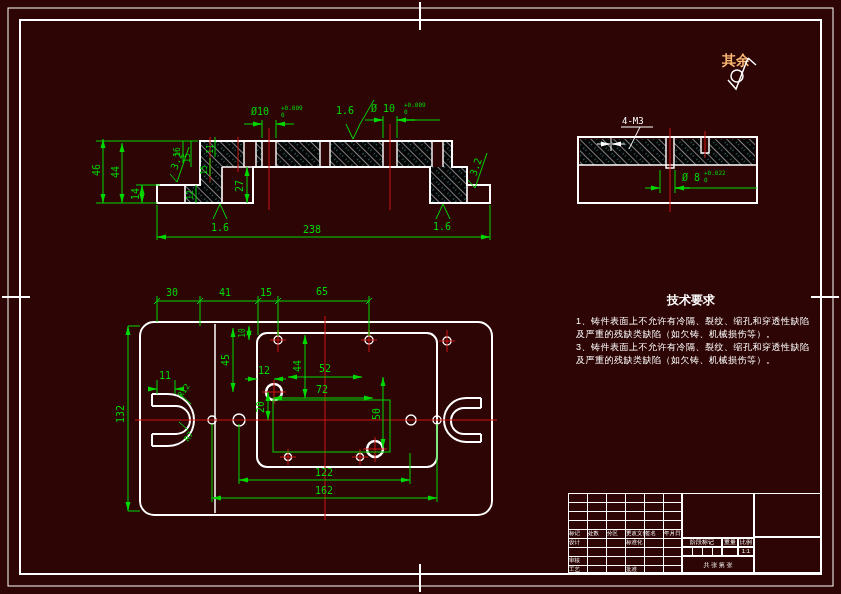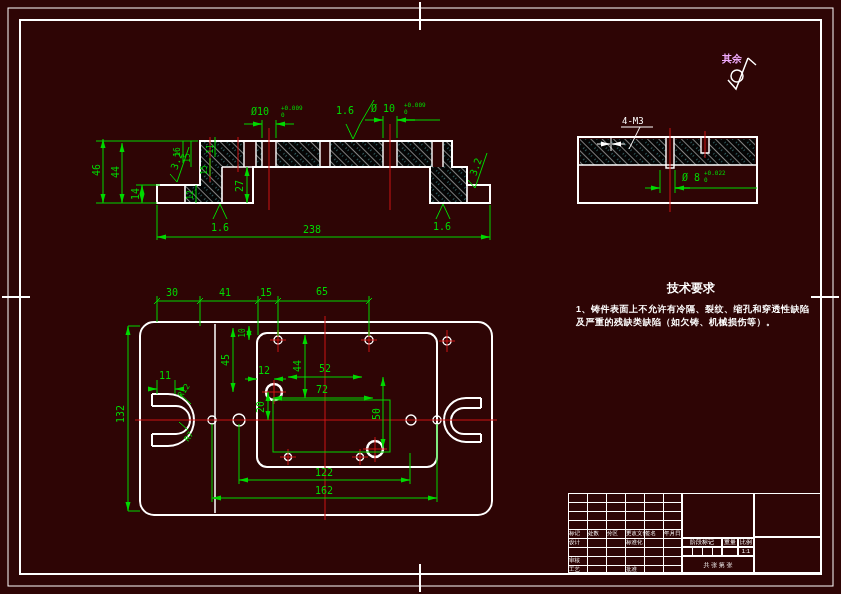--- a/index.html
+++ b/index.html
@@ -4,36 +4,36 @@
 <style>
   html,body{margin:0;padding:0;background:#1a0202;}
   .page{position:relative;width:841px;height:594px;background:#2e0505;overflow:hidden;
         font-family:"DejaVu Sans Mono","Liberation Sans",sans-serif;}
   svg{position:absolute;left:0;top:0;}
   svg text{font-family:"DejaVu Sans Mono","Liberation Sans",sans-serif;}
   .dim{fill:#00d800;font-size:10px;}
   .dimsm{fill:#00d800;font-size:8px;}
   .tol{fill:#00d800;font-size:6px;}
   .wtxt{fill:#ffffff;font-size:9px;}
-  .tech{position:absolute;left:576px;top:280px;width:236px;color:#fff;
+  .tech{position:absolute;left:576px;top:292px;width:236px;color:#fff;
         font-family:"Liberation Sans",sans-serif;}
   .tech .t-title{font-size:12px;font-weight:bold;width:170px;text-align:center;margin:0 0 6px 30px;}
-  .tech p.item{font-size:9px;line-height:13px;margin:0;font-weight:bold;letter-spacing:0.5px;}
+  .tech p.item{font-size:9px;line-height:13px;margin:0;font-weight:normal;letter-spacing:0.5px;}
   .tblock{position:absolute;left:568px;top:493px;width:253px;height:80px;color:#fff;
           font-family:"Liberation Sans",sans-serif;}
   .tb{position:absolute;border:1px solid #fff;box-sizing:border-box;font-size:6px;
       line-height:7px;overflow:hidden;white-space:nowrap;color:#fff;}
   .tbl{position:absolute;font-size:5.5px;color:#fff;overflow:hidden;white-space:nowrap;}
   .gridL{position:absolute;left:0;top:0;width:114px;height:80px;border:1px solid #fff;box-sizing:border-box;
      background-image:
        repeating-linear-gradient(to right, transparent 0 18px, #fff 18px 19px),
        repeating-linear-gradient(to bottom, transparent 0 8px, #fff 8px 9px);}
   .grid4{position:absolute;background-image:repeating-linear-gradient(to right, transparent 0 9px, #fff 9px 10px);}
   .rest{position:absolute;left:722px;top:52px;display:flex;align-items:center;gap:4px;}
-  .rest .rlabel{color:#f0abfc;font-weight:bold;font-size:10px;font-family:"Liberation Sans",sans-serif;}
+  .rest .rlabel{color:#fdba74;font-weight:bold;font-size:14px;font-family:"Liberation Sans",sans-serif;}
 </style>
 </head>
 <body>
 
 <div class="page">
 
 <svg width="841" height="594" viewBox="0 0 841 594">
   <defs>
     <pattern id="hatch" width="8" height="8" patternUnits="userSpaceOnUse" patternTransform="rotate(45)">
       <rect width="8" height="8" fill="#050505"></rect>
@@ -314,20 +314,21 @@
     <g stroke="#ffffff" stroke-width="1.5" fill="none">
       <path d="M6,28 L14,37 L26,6 M26,6 L34,13"></path>
       <circle cx="15" cy="24" r="6"></circle>
     </g>
   </svg>
 </div>
 
 <div class="tech">
   <p class="t-title">技术要求</p>
   <p class="item">1、铸件表面上不允许有冷隔、裂纹、缩孔和穿透性缺陷及严重的残缺类缺陷（如欠铸、机械损伤等）。</p>
+  <p class="item">3、铸件表面上不允许有冷隔、裂纹、缩孔和穿透性缺陷及严重的残缺类缺陷（如欠铸、机械损伤等）。</p>
 </div>
 
 <div class="tblock">
   <div class="gridL"></div>
   <div class="tbl" style="left:1px;top:37px;width:18px;">标记</div>
   <div class="tbl" style="left:20px;top:37px;width:18px;">处数</div>
   <div class="tbl" style="left:39px;top:37px;width:18px;">分区</div>
   <div class="tbl" style="left:58px;top:37px;width:18px;">更改文件号</div>
   <div class="tbl" style="left:77px;top:37px;width:18px;">签名</div>
   <div class="tbl" style="left:96px;top:37px;width:18px;">年月日</div>

